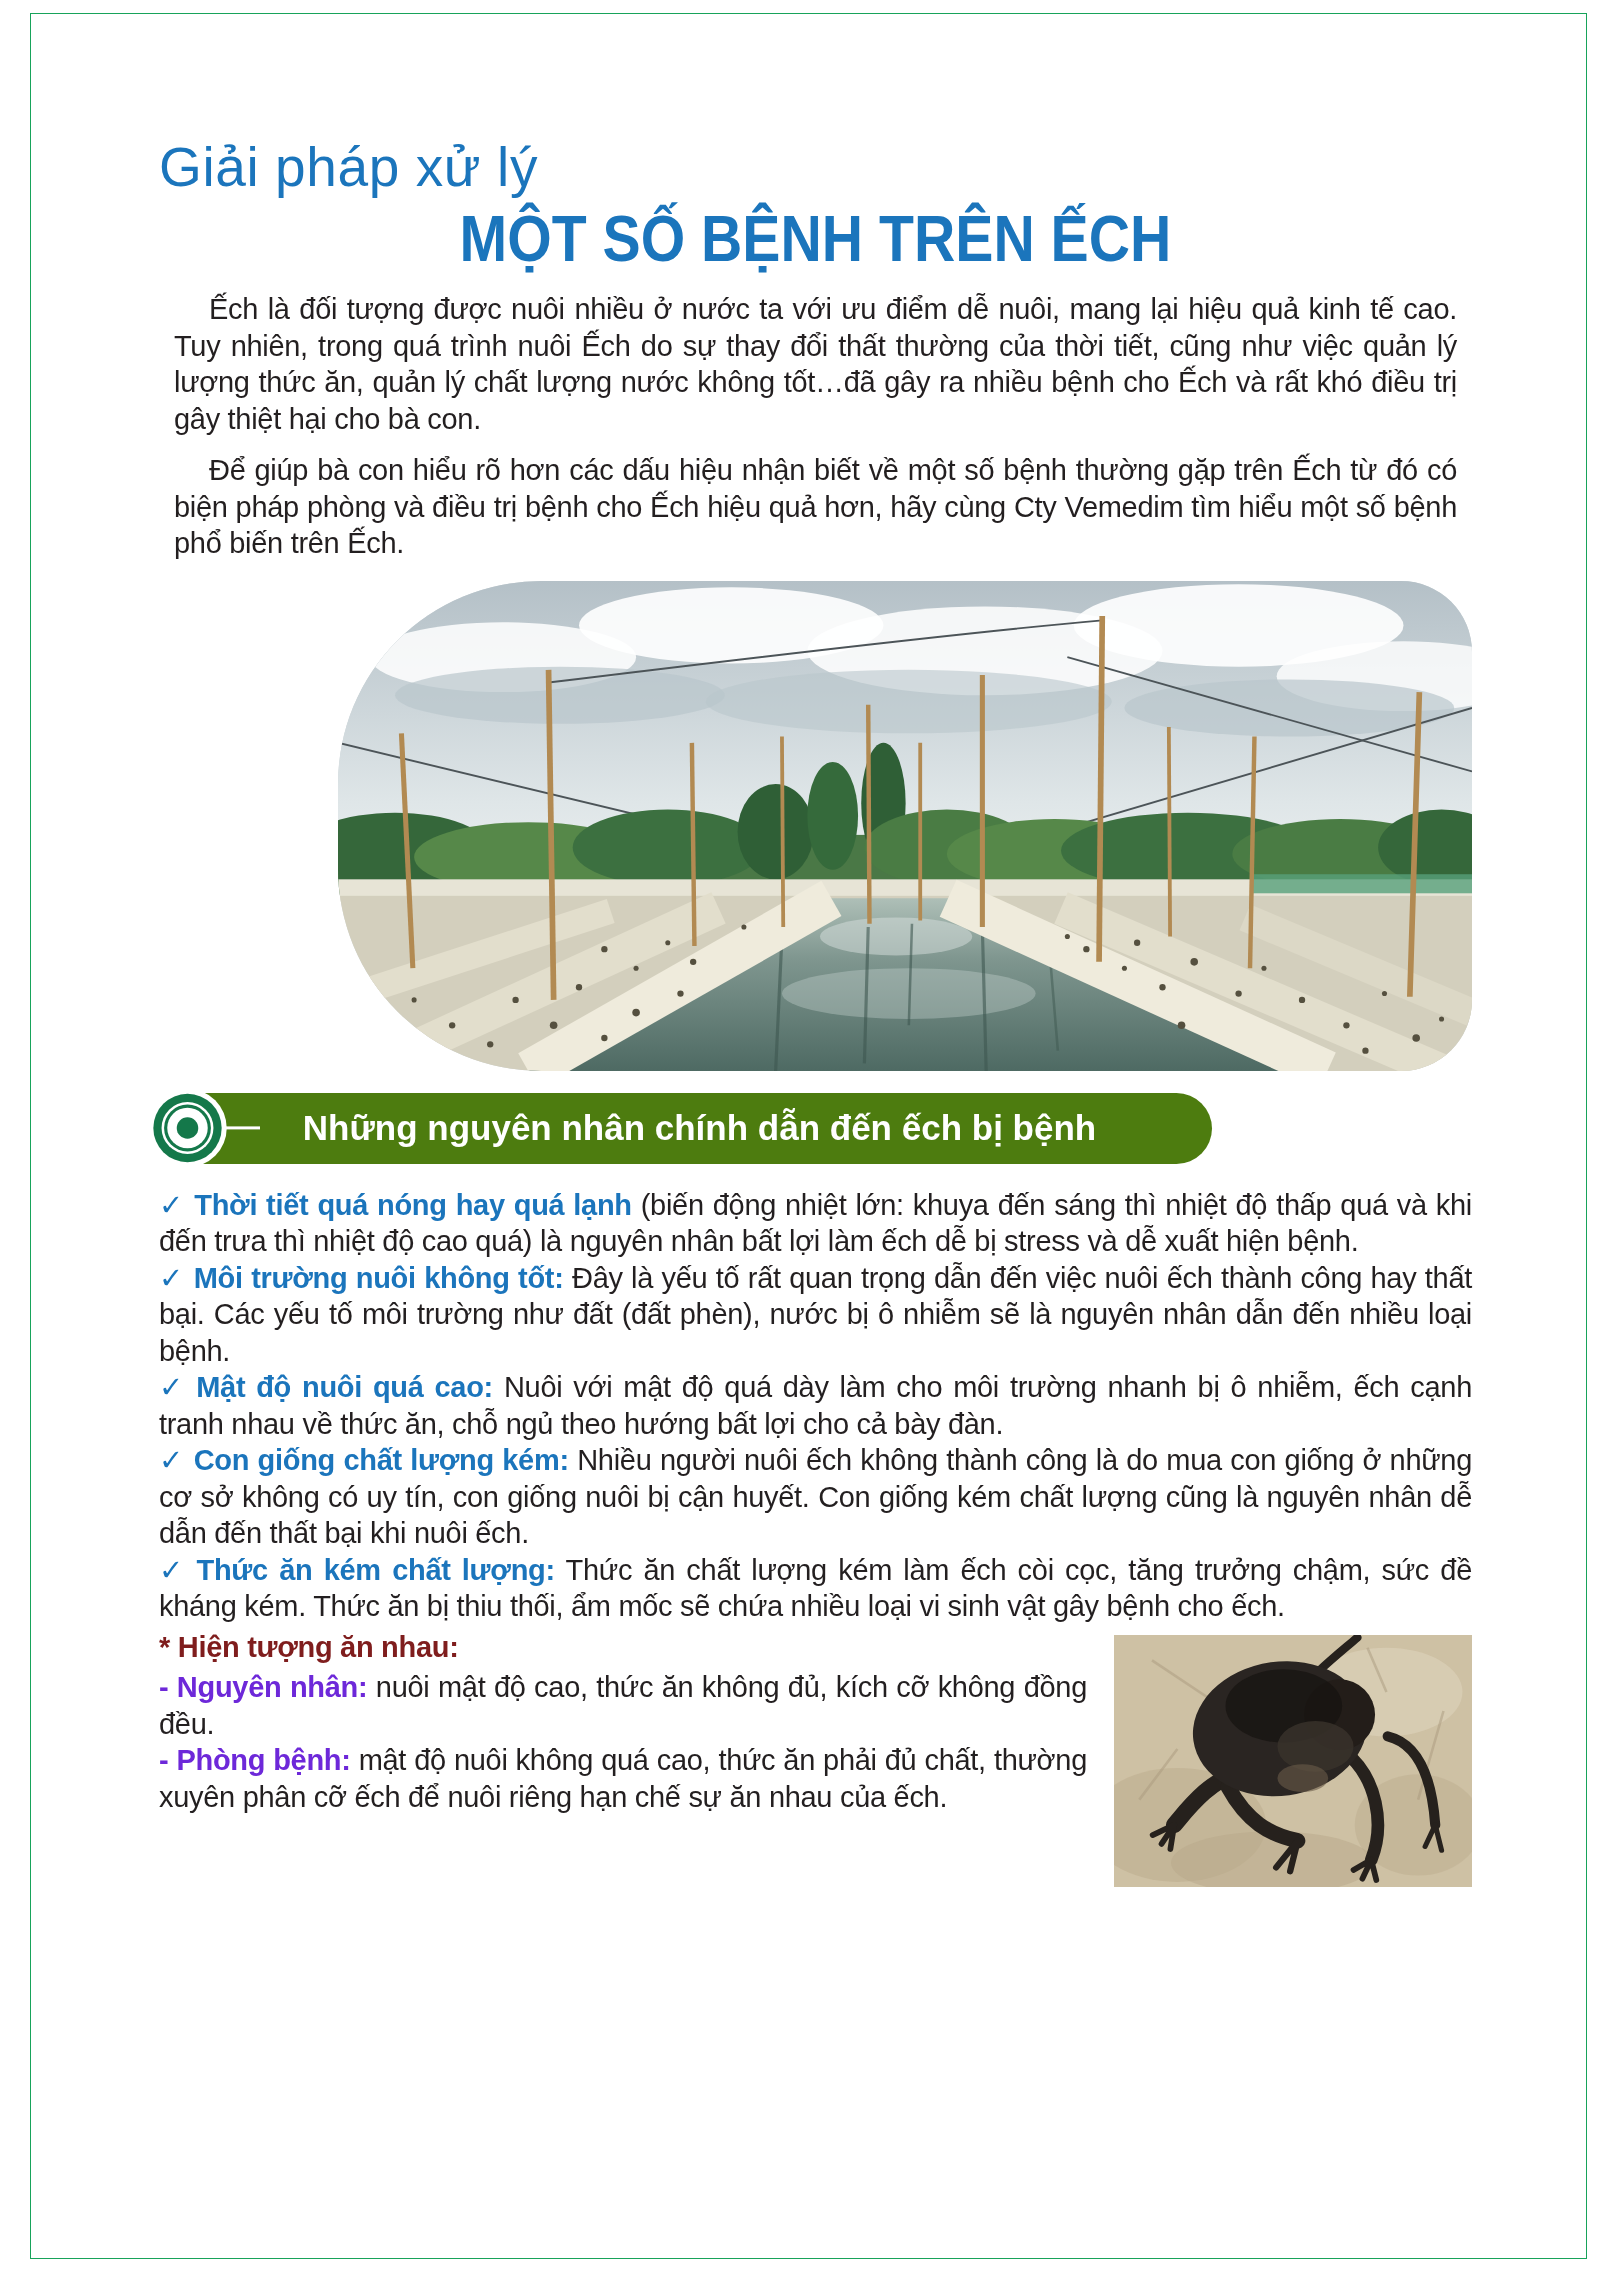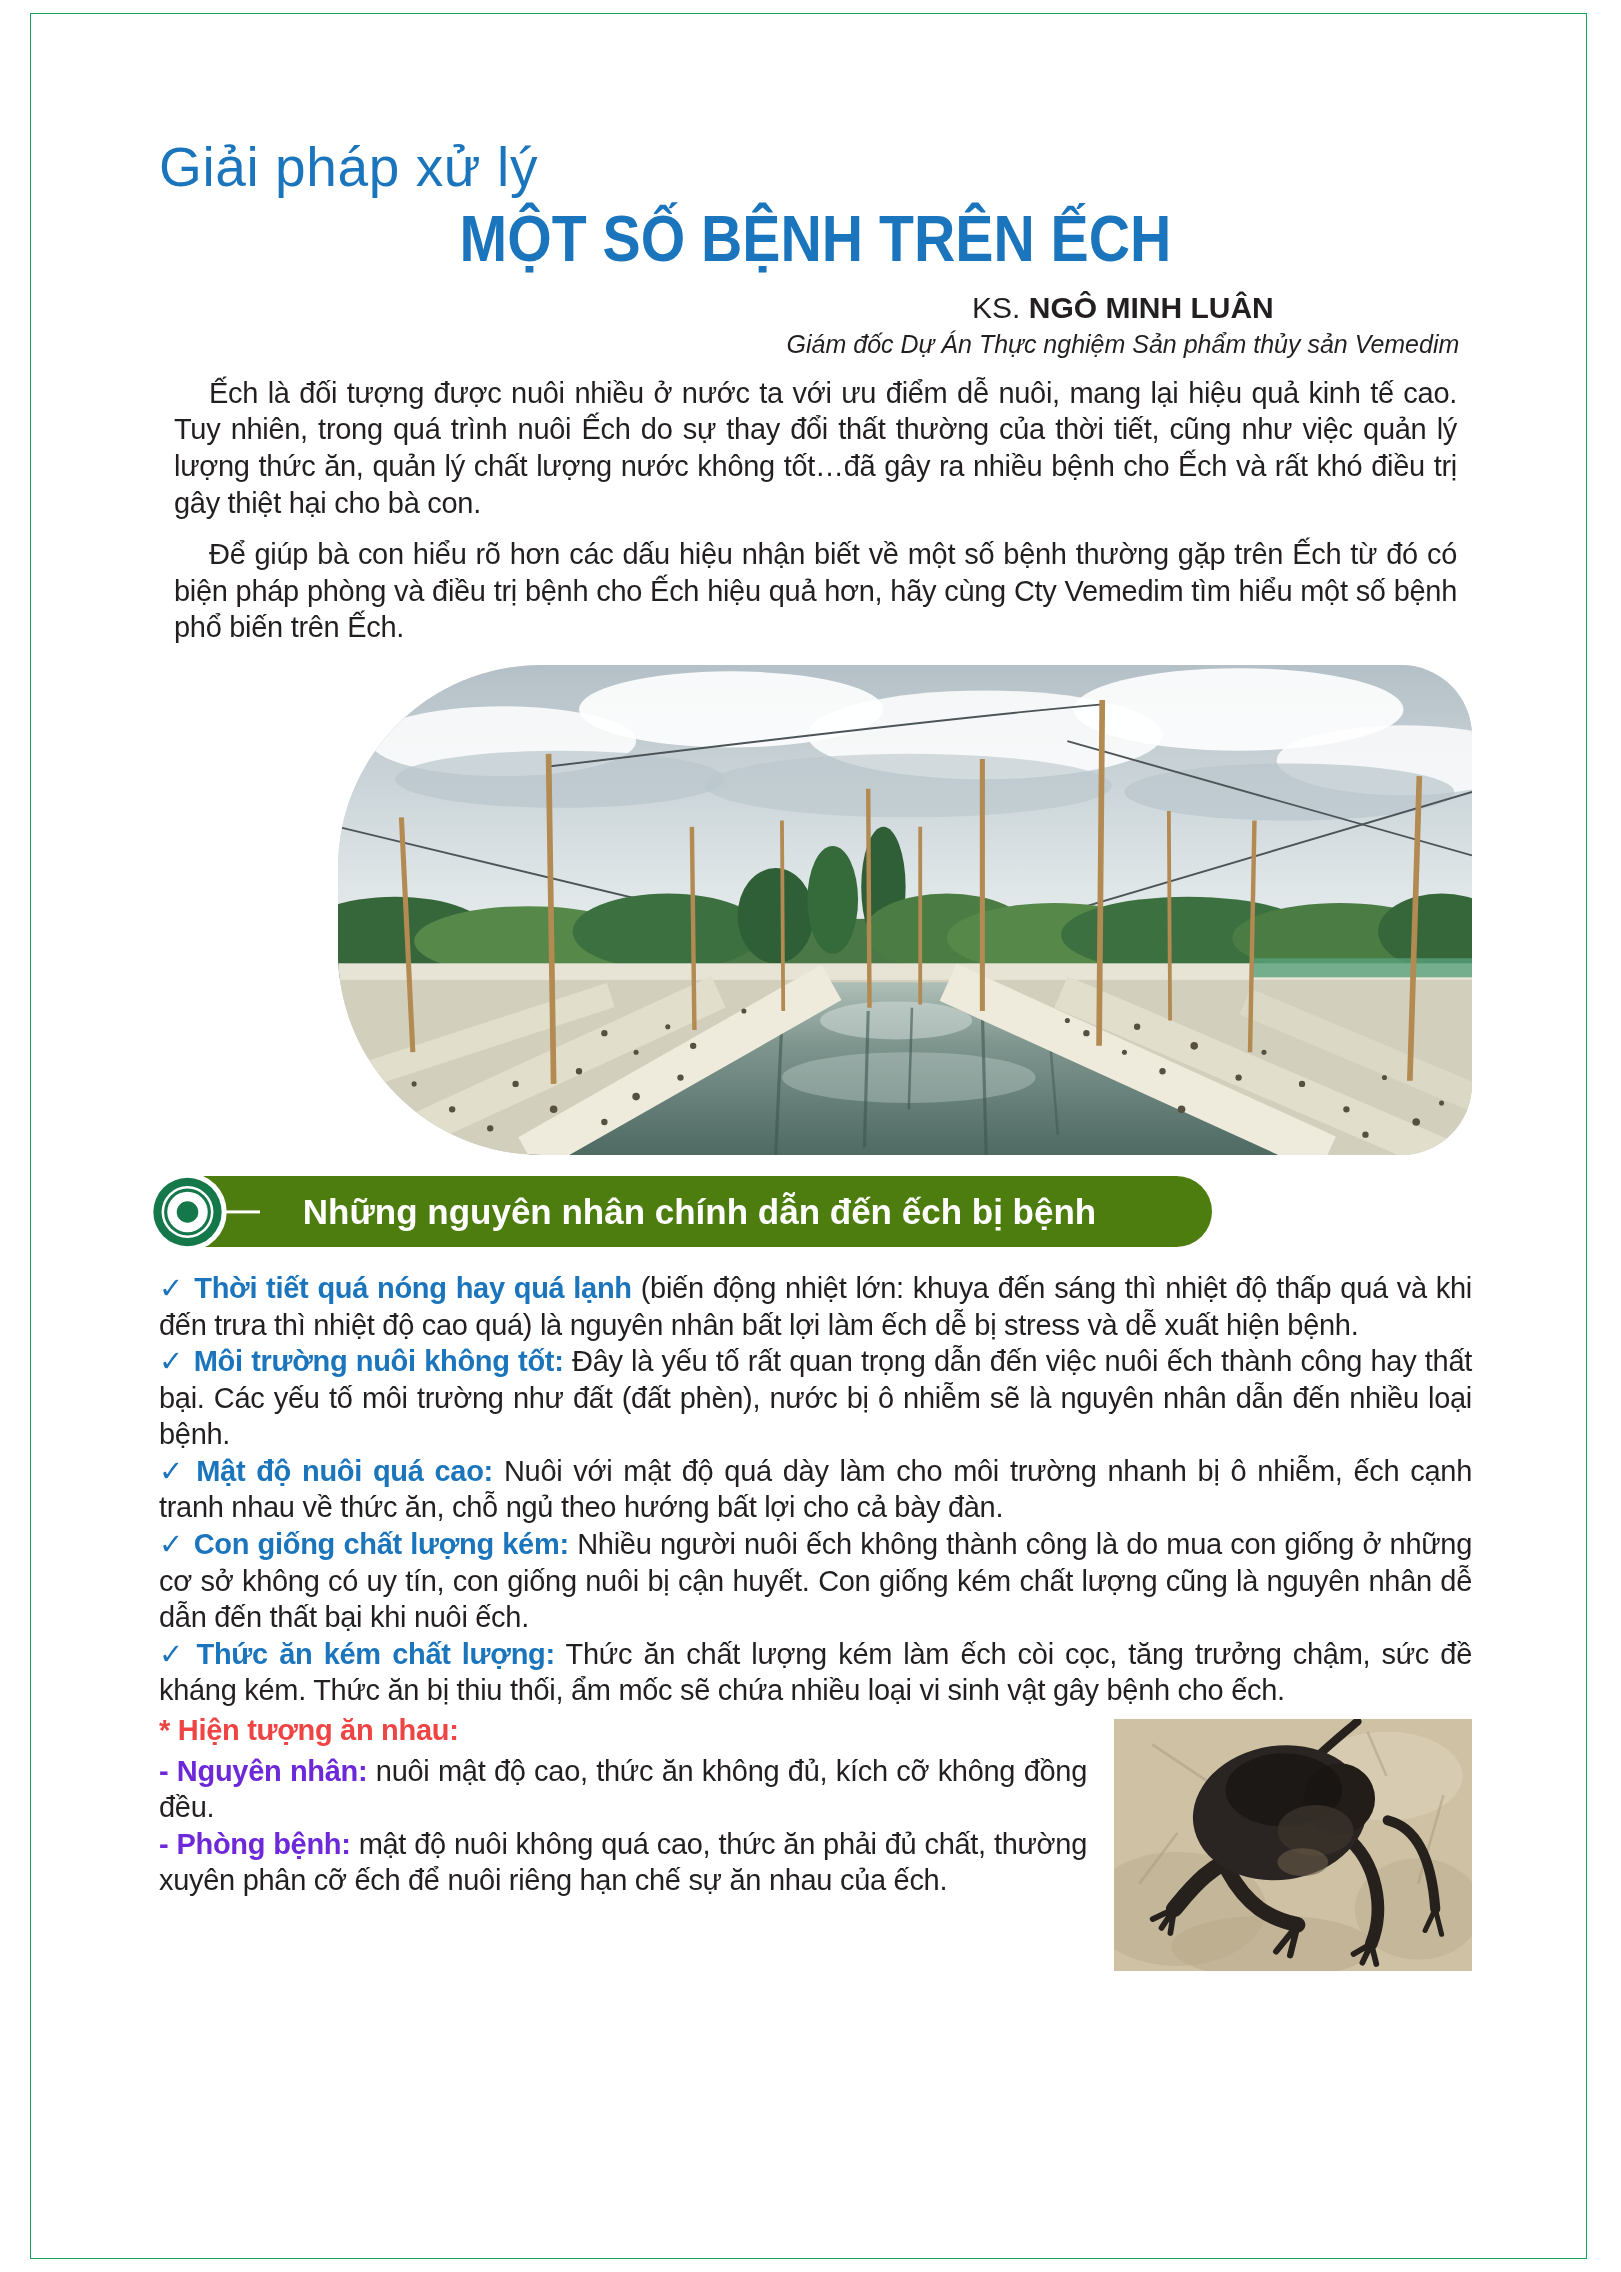--- a/index.html
+++ b/index.html
@@ -57,39 +57,35 @@
   .lead{color:#1b75bc;font-weight:bold;}
 
   
   .tail{margin-top:0;}
   .tail p{margin:0;}
   .frog{
     float:right;width:358px;height:252px;margin:6.3px 0 7.6px 27px;
     overflow:hidden;background:#cec1a4;
   }
   .frog svg{display:block;width:100%;height:100%;}
-  .sub-head{color:#ef4444;font-weight:bold;font-size:29px;line-height:1.26;margin:3.8px 0 !important;}
+  .sub-head{color:#7f1d1d;font-weight:bold;font-size:29px;line-height:1.26;margin:3.8px 0 !important;}
   .tail b{font-weight:bold;color:#6d28d9;}
 </style>
 </head>
 <body>
 
 <div class="page-border"></div>
 
 <div class="content">
 
   <div class="subtitle">Giải pháp xử lý</div>
   <div class="title">
     <span class="squeeze">MỘT SỐ BỆNH TRÊN ẾCH</span>
   </div>
 
-  <div class="author">
-    <div class="author-line1"><span>KS. </span><b>NGÔ MINH LUÂN</b></div>
-    <div class="author-line2">Giám đốc Dự Án Thực nghiệm Sản phẩm thủy sản Vemedim</div>
-  </div>
 
   <div class="intro body-text">
     <p>Ếch là đối tượng được nuôi nhiều ở nước ta với ưu điểm dễ nuôi, mang lại hiệu quả kinh tế cao. Tuy nhiên, trong quá trình nuôi Ếch do sự thay đổi thất thường của thời tiết, cũng như việc quản lý lượng thức ăn, quản lý chất lượng nước không tốt…đã gây ra nhiều bệnh cho Ếch và rất khó điều trị gây thiệt hại cho bà con.</p>
     <p>Để giúp bà con hiểu rõ hơn các dấu hiệu nhận biết về một số bệnh thường gặp trên Ếch từ đó có biện pháp phòng và điều trị bệnh cho Ếch hiệu quả hơn, hãy cùng Cty Vemedim tìm hiểu một số bệnh phổ biến trên Ếch.</p>
   </div>
 
   <figure class="photo" style="margin-top:19px;margin-bottom:0;">
     <svg viewBox="0 0 1788 772" preserveAspectRatio="none" role="img">
       <defs>
         <linearGradient id="sky" x1="0" y1="0" x2="0" y2="1">

